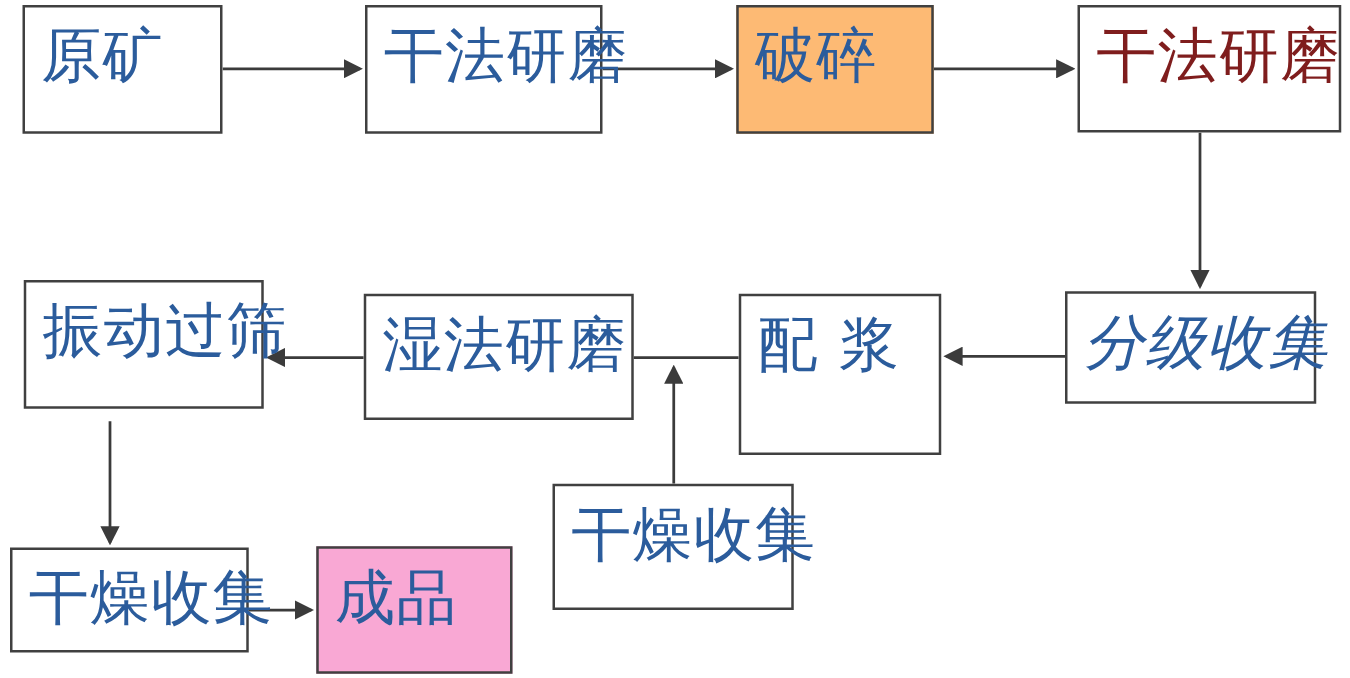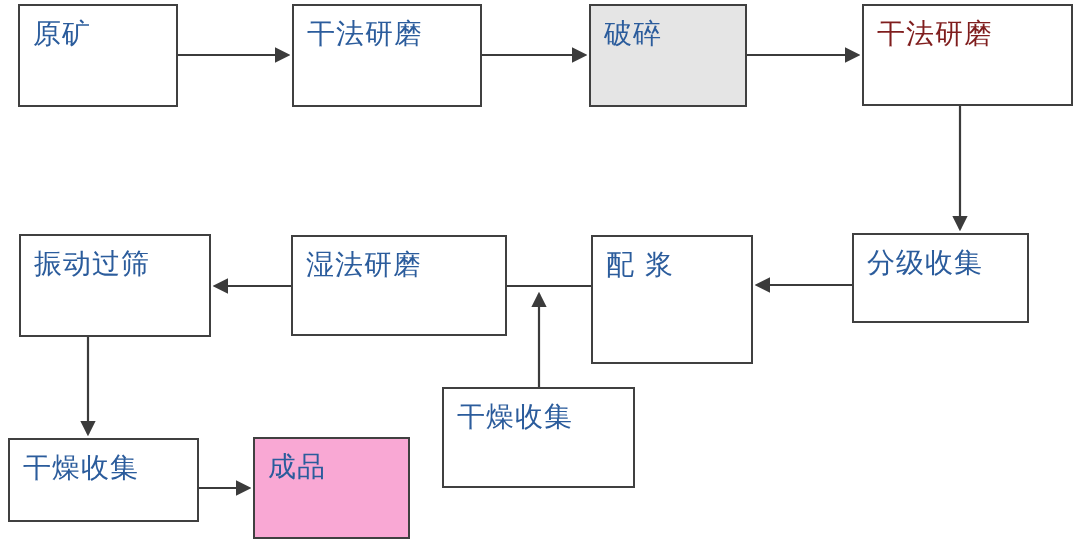--- a/index.html
+++ b/index.html
@@ -17,21 +17,21 @@
   }
   .node {
     position: absolute;
     box-sizing: border-box;
     border: 2px solid #404040;
     background: #ffffff;
     padding: 13px 13px;
   }
   .node-label {
     display: inline-block;
-    font-size: 28px;
+    font-size: 48px;
     line-height: 1.1;
     letter-spacing: 1px;
     white-space: nowrap;
   }
   .edges {
     position: absolute;
     left: 0;
     top: 0;
     pointer-events: none;
   }
@@ -56,22 +56,22 @@
       <polyline points="960,106 960,229" stroke="#3b3b3b" marker-end="url(#arrowhead)"></polyline>
       <polyline points="852,285 757,285" stroke="#3b3b3b" marker-end="url(#arrowhead)"></polyline>
       <polyline points="591,286 486,286" stroke="#3b3b3b" marker-end="url(#arrowhead)"></polyline>
       <polyline points="291,286 215,286" stroke="#3b3b3b" marker-end="url(#arrowhead)"></polyline>
       <polyline points="539,387 539,294" stroke="#3b3b3b" marker-end="url(#arrowhead)"></polyline>
       <polyline points="88,337 88,434" stroke="#3b3b3b" marker-end="url(#arrowhead)"></polyline>
       <polyline points="199,488 249,488" stroke="#3b3b3b" marker-end="url(#arrowhead)"></polyline>
     </svg>
 <div class="node" style="left: 18px; top: 4px; width: 160px; height: 103px; border-color: rgb(64, 64, 64); background: rgb(255, 255, 255);"><span class="node-label" style="color: rgb(43, 92, 156);">原矿</span></div>
     <div class="node" style="left: 292px; top: 4px; width: 190px; height: 103px; border-color: rgb(64, 64, 64); background: rgb(255, 255, 255);"><span class="node-label" style="color: rgb(43, 92, 156);">干法研磨</span></div>
-    <div class="node" style="left: 589px; top: 4px; width: 158px; height: 103px; border-color: rgb(64, 64, 64); background: #e5e5e5;"><span class="node-label" style="color: rgb(43, 92, 156);">破碎</span></div>
+    <div class="node" style="left: 589px; top: 4px; width: 158px; height: 103px; border-color: rgb(64, 64, 64); background: #fdba74;"><span class="node-label" style="color: rgb(43, 92, 156);">破碎</span></div>
     <div class="node" style="left: 862px; top: 4px; width: 211px; height: 102px; border-color: rgb(64, 64, 64); background: rgb(255, 255, 255);"><span class="node-label" style="color: #7f1d1d;">干法研磨</span></div>
-    <div class="node" style="left: 852px; top: 233px; width: 177px; height: 90px; border-color: rgb(64, 64, 64); background: rgb(255, 255, 255);"><span class="node-label" style="color: rgb(43, 92, 156);">分级收集</span></div>
+    <div class="node" style="left: 852px; top: 233px; width: 201px; height: 90px; border-color: rgb(64, 64, 64); background: rgb(255, 255, 255); font-style: italic;"><span class="node-label" style="color: rgb(43, 92, 156);">分级收集</span></div>
     <div class="node" style="left: 591px; top: 235px; width: 162px; height: 129px; border-color: rgb(64, 64, 64); background: rgb(255, 255, 255);"><span class="node-label" style="color: rgb(43, 92, 156);">配 浆</span></div>
     <div class="node" style="left: 291px; top: 235px; width: 216px; height: 101px; border-color: rgb(64, 64, 64); background: rgb(255, 255, 255);"><span class="node-label" style="color: rgb(43, 92, 156);">湿法研磨</span></div>
-    <div class="node" style="left: 19px; top: 234px; width: 192px; height: 103px; border-color: rgb(64, 64, 64); background: rgb(255, 255, 255);"><span class="node-label" style="color: rgb(43, 92, 156);">振动过筛</span></div>
+    <div class="node" style="left: 19px; top: 224px; width: 192px; height: 103px; border-color: rgb(64, 64, 64); background: rgb(255, 255, 255);"><span class="node-label" style="color: rgb(43, 92, 156);">振动过筛</span></div>
     <div class="node" style="left: 442px; top: 387px; width: 193px; height: 101px; border-color: rgb(64, 64, 64); background: rgb(255, 255, 255);"><span class="node-label" style="color: rgb(43, 92, 156);">干燥收集</span></div>
     <div class="node" style="left: 8px; top: 438px; width: 191px; height: 84px; border-color: rgb(64, 64, 64); background: rgb(255, 255, 255); font-family: Liberation Serif, serif;"><span class="node-label" style="color: rgb(43, 92, 156);">干燥收集</span></div>
     <div class="node" style="left: 253px; top: 437px; width: 157px; height: 102px; border-color: rgb(64, 64, 64); background: #f9a8d4;"><span class="node-label" style="color: rgb(43, 92, 156);">成品</span></div>
   </div>
 
 </body></html>

